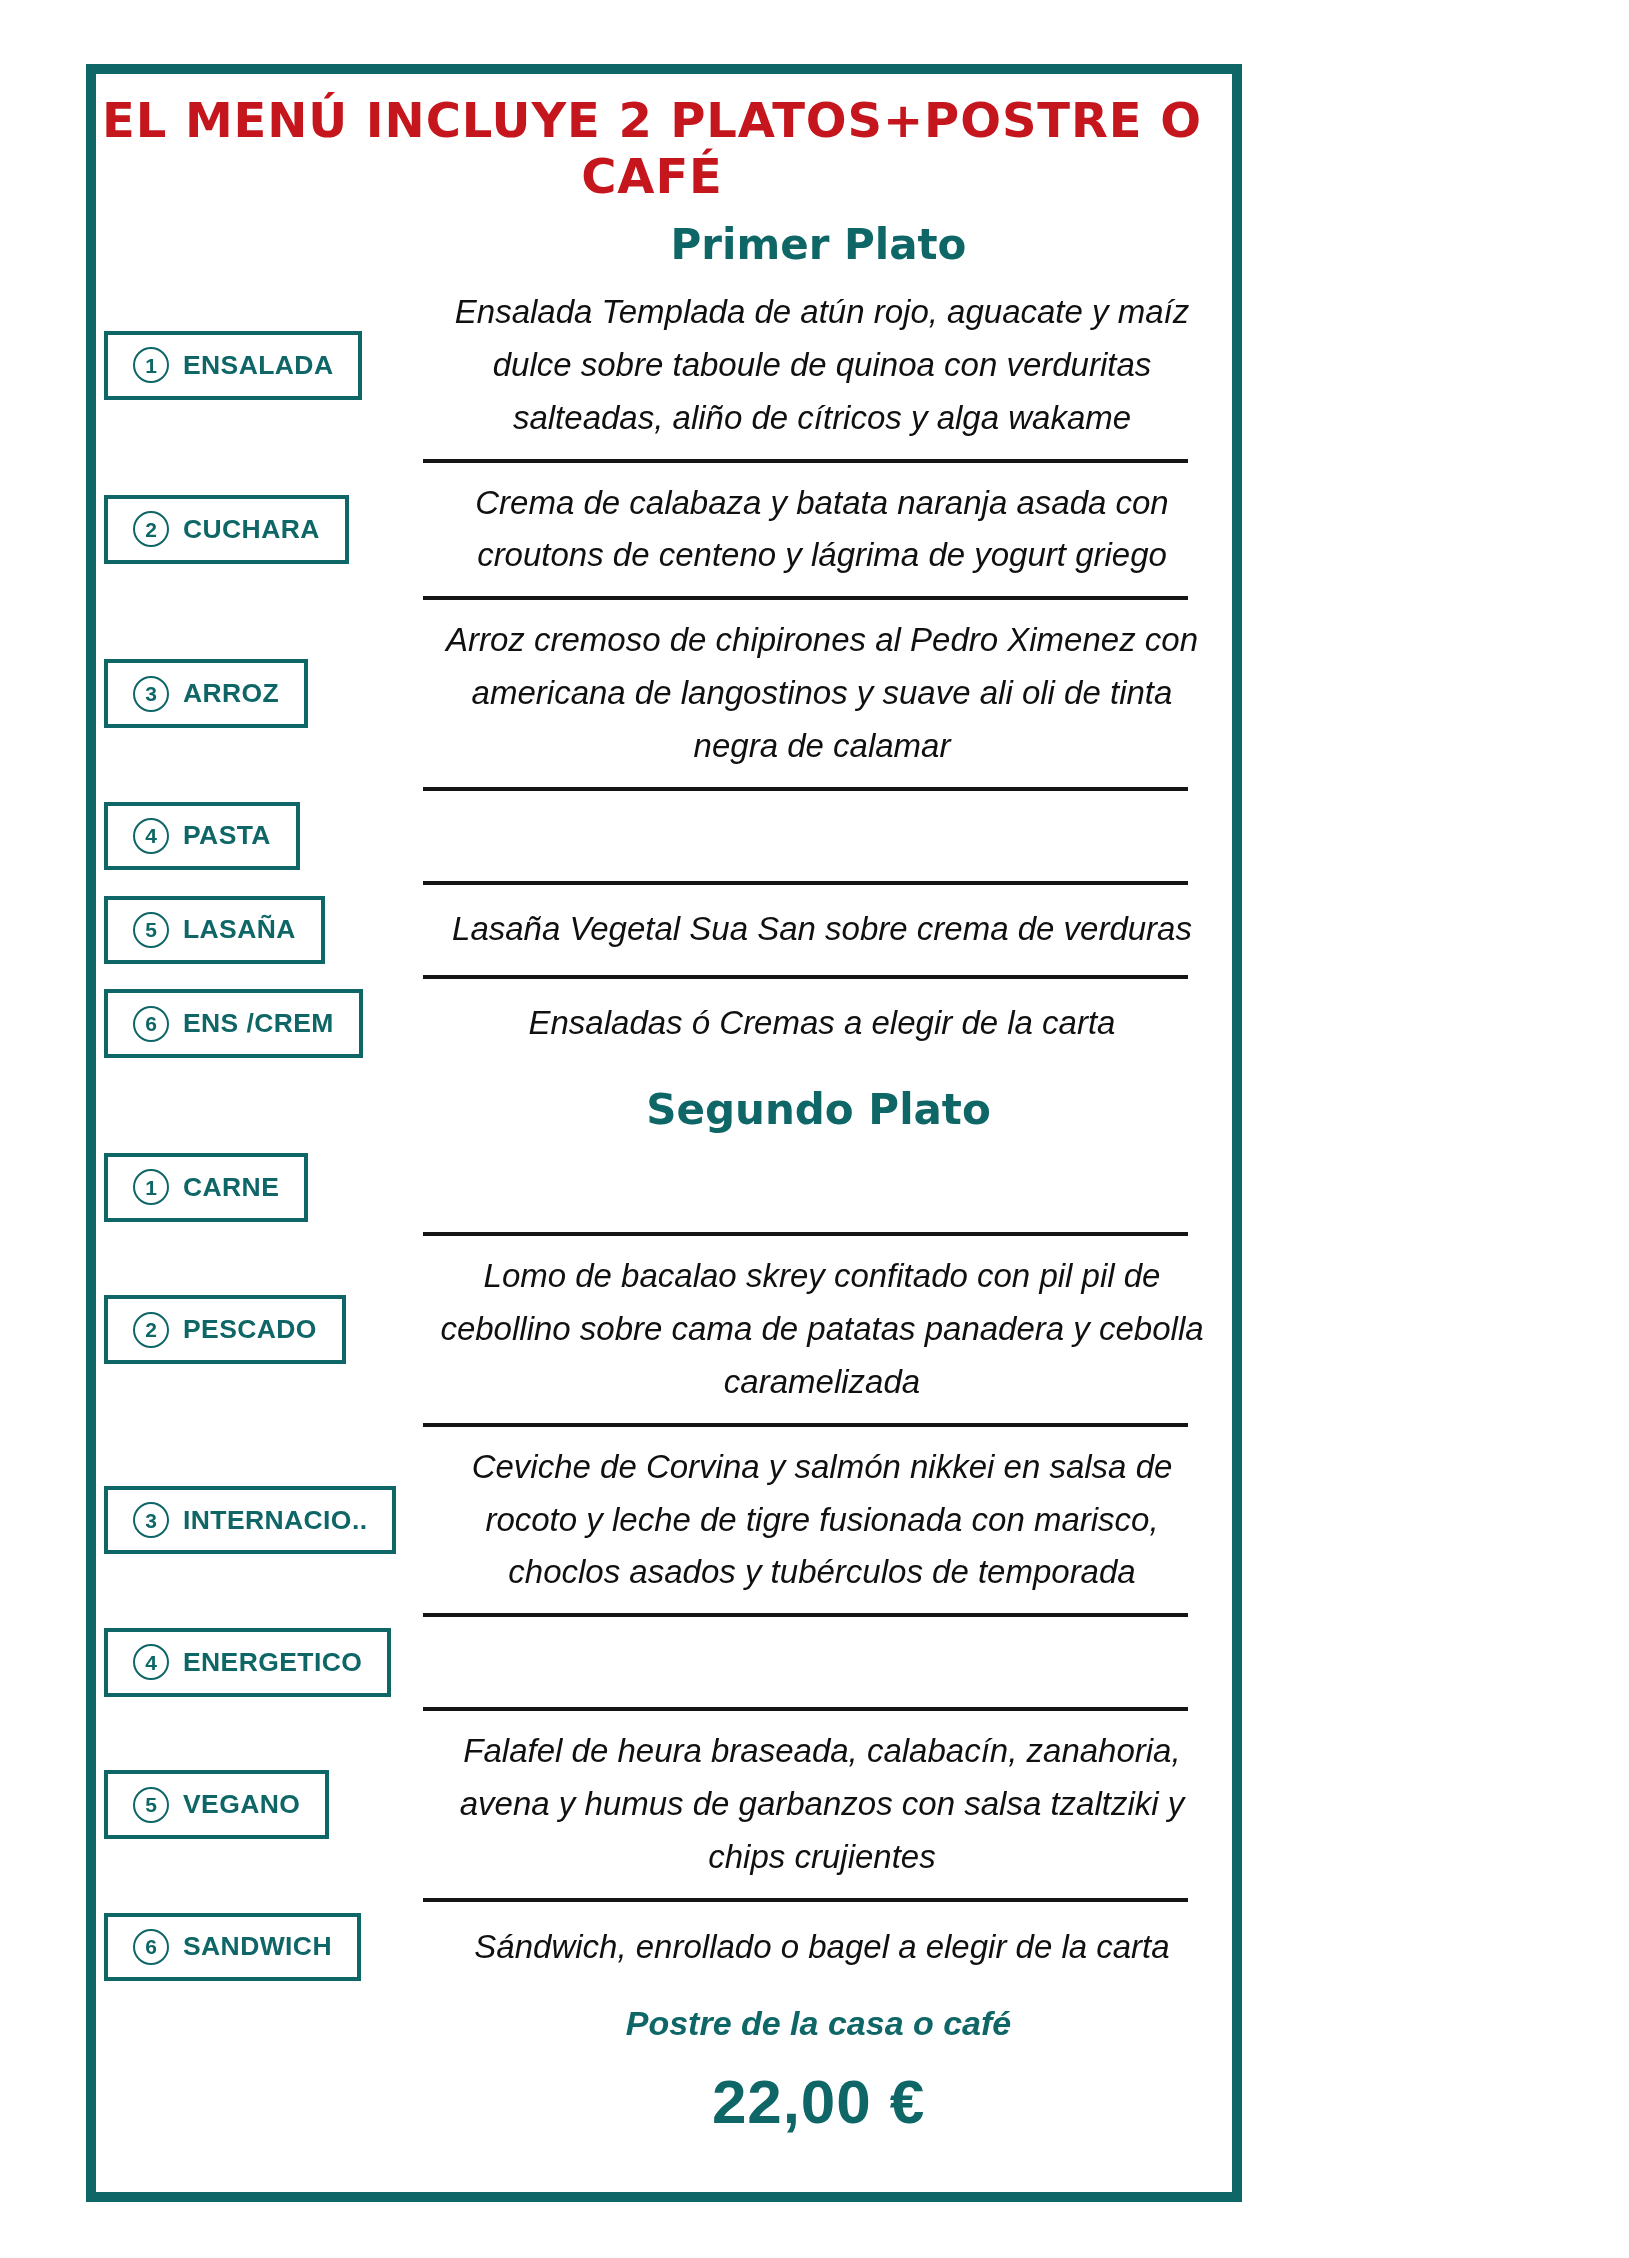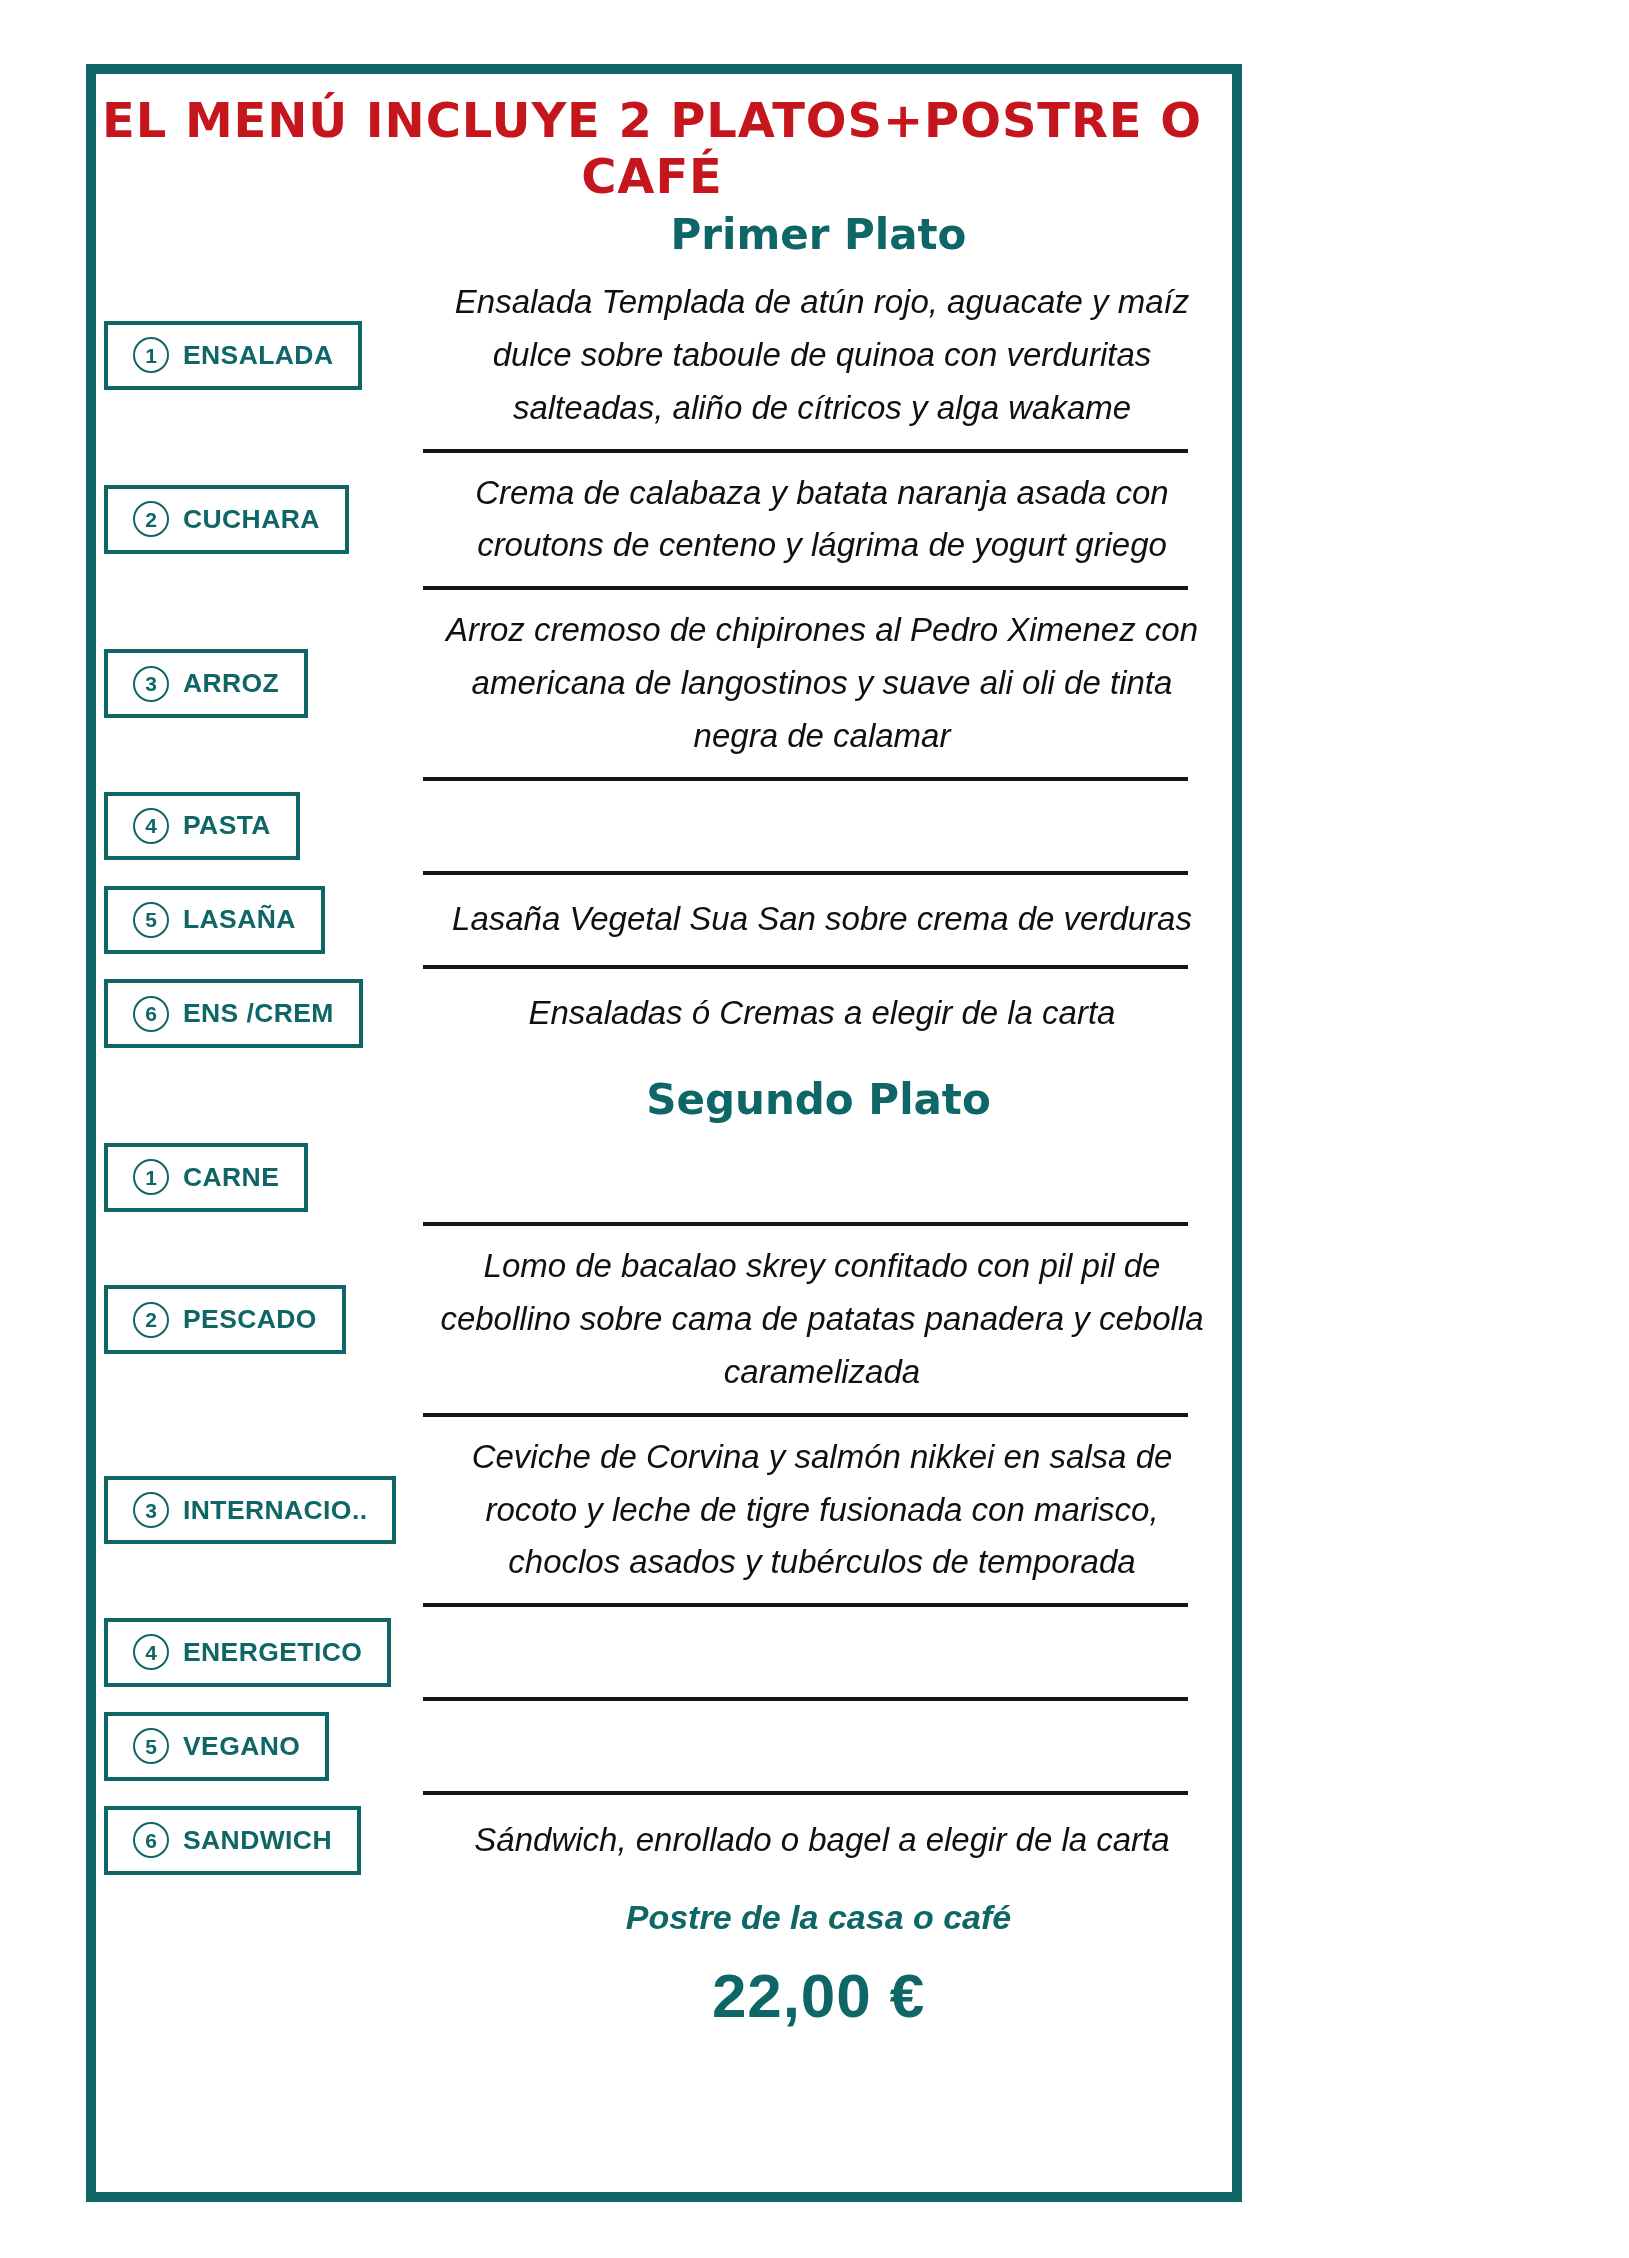--- a/index.html
+++ b/index.html
@@ -39,21 +39,21 @@
   }
   .section-heading{
     margin-left:423px;
     margin-right:90px;
     text-align:center;
     color:var(--teal);
     font-family:"DejaVu Sans", sans-serif;
     font-weight:bold;
     font-size:42px;
   }
-  .section-heading.first{margin-top:6px;margin-bottom:8.8px;}
+  .section-heading.first{margin-top:16px;margin-bottom:8.8px;}
   .section-heading.second{margin-top:21px;margin-bottom:14px;}
   .row{
     display:flex;
     align-items:center;
     padding:5.3px 0;
   }
   .label-cell{
     flex:none;
     width:423px;
     box-sizing:border-box;
@@ -242,20 +242,21 @@
     </div>
     <div class="divider"></div>
 
     <div class="row">
       <div class="label-cell">
         <div class="label-box">
           <span class="badge">5</span>
           <span class="label">VEGANO</span>
         </div>
       </div>
+      <div class="desc-cell">Falafel de heura braseada, calabacín, zanahoria, avena y humus de garbanzos con salsa tzaltziki y chips crujientes</div>
     </div>
     <div class="divider"></div>
 
     <div class="row">
       <div class="label-cell">
         <div class="label-box">
           <span class="badge">6</span>
           <span class="label">SANDWICH</span>
         </div>
       </div>

